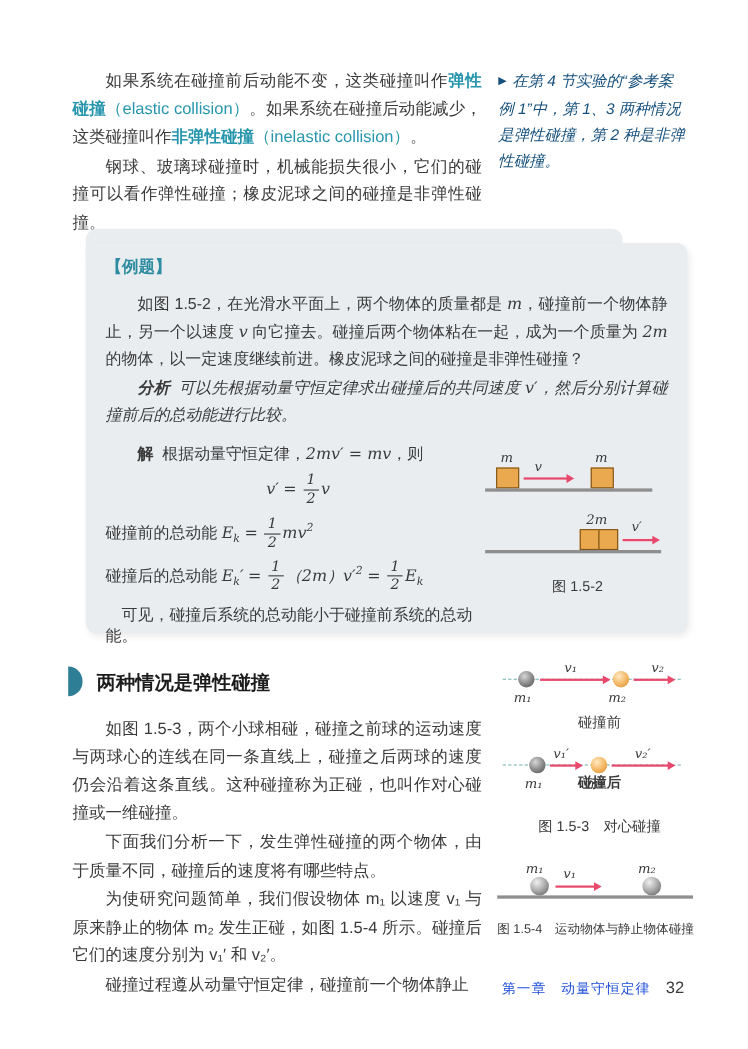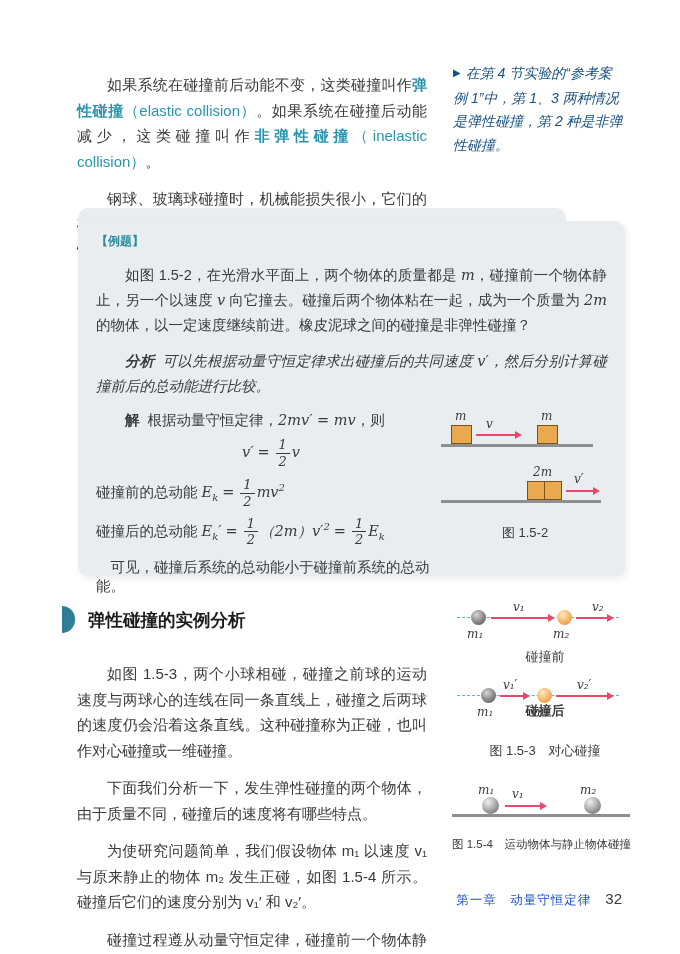--- a/index.html
+++ b/index.html
@@ -1,35 +1,35 @@
 <!DOCTYPE html>
 <html><head>
 <meta charset="utf-8">
 <style>
   html,body{margin:0;padding:0;background:#ffffff;}
   .page{position:relative;width:680px;height:954px;background:#ffffff;overflow:hidden;
         font-family:"Liberation Sans",sans-serif;color:#3a3a3a;}
   
   .top-section{position:absolute;top:60px;left:65px;width:560px;display:flex;}
   .main-col{width:374px;}
-  .para{margin:12px;text-align:justify;text-indent:2em;font-size:15px;line-height:25.5px;color:#3a3a3a;}
+  .para{margin:1px;text-align:justify;text-indent:2em;font-size:15px;line-height:25.5px;color:#3a3a3a;}
   .teal-bold{color:#2796ad;font-weight:bold;}
   .teal{color:#2796ad;}
   .side-note{margin-left:14px;width:172px;font-size:14px;line-height:23.5px;
              color:#16507c;font-style:italic;padding-top:2px;}
   .side-note .marker{font-style:normal;font-size:10px;margin-right:5px;position:relative;top:-2px;}
   
   .example-box{position:absolute;top:208px;left:78px;width:547px;height:368px;}
   .box-tab{position:absolute;top:0;left:0;width:488px;height:30px;background:#e9edf0;border-radius:10px 10px 0 0;}
   .box-main{position:absolute;top:13px;left:0;width:547px;height:355px;background:#e9edf0;
             border-radius:0 10px 10px 10px;box-shadow:2px 3px 6px rgba(0,0,0,0.07);}
   .box-content{position:absolute;top:13px;left:0;width:547px;height:355px;padding:12px 18px 0 18px;box-sizing:border-box;}
-  .ex-label{color:#2e8ca0;font-weight:bold;font-size:12px;margin:0 0 13px 0;}
+  .ex-label{color:#2e8ca0;font-weight:bold;font-size:15px;margin:0 0 13px 0;}
   .ex-para{margin:0;text-align:justify;text-indent:2em;font-size:14.5px;line-height:25px;}
-  .analysis{margin-top:11px;font-style:italic;}
+  .analysis{margin-top:1px;font-style:italic;}
   .analysis .lbl{font-weight:bold;margin-right:8px;}
   .solution{width:350px;font-size:14.5px;margin-top:12px;}
   .sol-line{margin-bottom:8px;}
   .sol-line.indent{text-indent:2em;}
   .sol-line.indent1{text-indent:1em;margin-top:11px;}
   .sol-line.center{text-align:center;margin:4px 0 10px 0;}
   .sol-label{font-weight:bold;margin-right:8px;}
   .var{font-family:"DejaVu Serif",serif;font-style:italic;}
   .eqsign{font-family:"DejaVu Serif",serif;margin:0 4px;font-style:normal;}
   sub{font-size:10px;}sup{font-size:10px;}
@@ -117,21 +117,21 @@
         <div class="arrow" style="left:127px;top:82px;width:28px;"></div>
         <span class="vlabel" style="left:135px;top:64px;">v′</span>
         <div class="ground" style="left:2px;top:92px;width:160px;"></div>
         <div class="figcap" style="top:116px;">图 1.5-2</div>
       </div>
     </div>
   </div>
 
   <div class="section-head">
     <div class="half-circle"></div>
-    <span class="section-title">弹性碰撞的实例分析</span>
+    <span class="section-title">两种情况是弹性碰撞</span>
   </div>
 
   <div class="body-col">
     <p class="para">如图 1.5-3，两个小球相碰，碰撞之前球的运动速度与两球心的连线在同一条直线上，碰撞之后两球的速度仍会沿着这条直线。这种碰撞称为正碰，也叫作对心碰撞或一维碰撞。</p>
     <p class="para">下面我们分析一下，发生弹性碰撞的两个物体，由于质量不同，碰撞后的速度将有哪些特点。</p>
     <p class="para">为使研究问题简单，我们假设物体 m₁ 以速度 v₁ 与原来静止的物体 m₂ 发生正碰，如图 1.5-4 所示。碰撞后它们的速度分别为 v₁′ 和 v₂′。</p>
     <p class="para">碰撞过程遵从动量守恒定律，碰撞前一个物体静止</p>
   </div>
 
   <div class="fig153">

